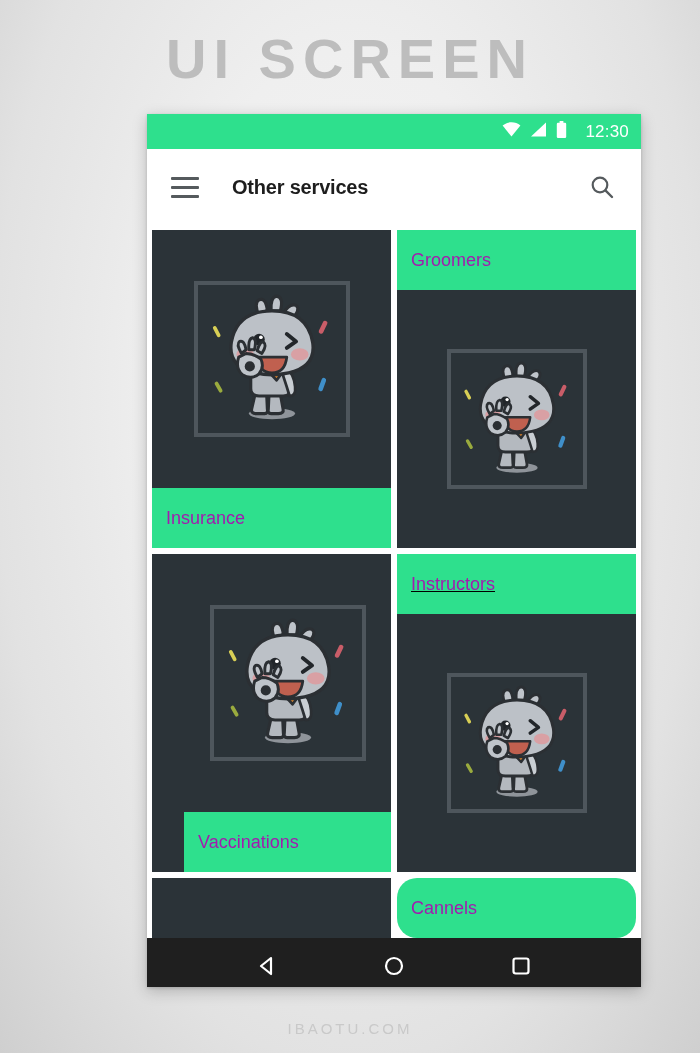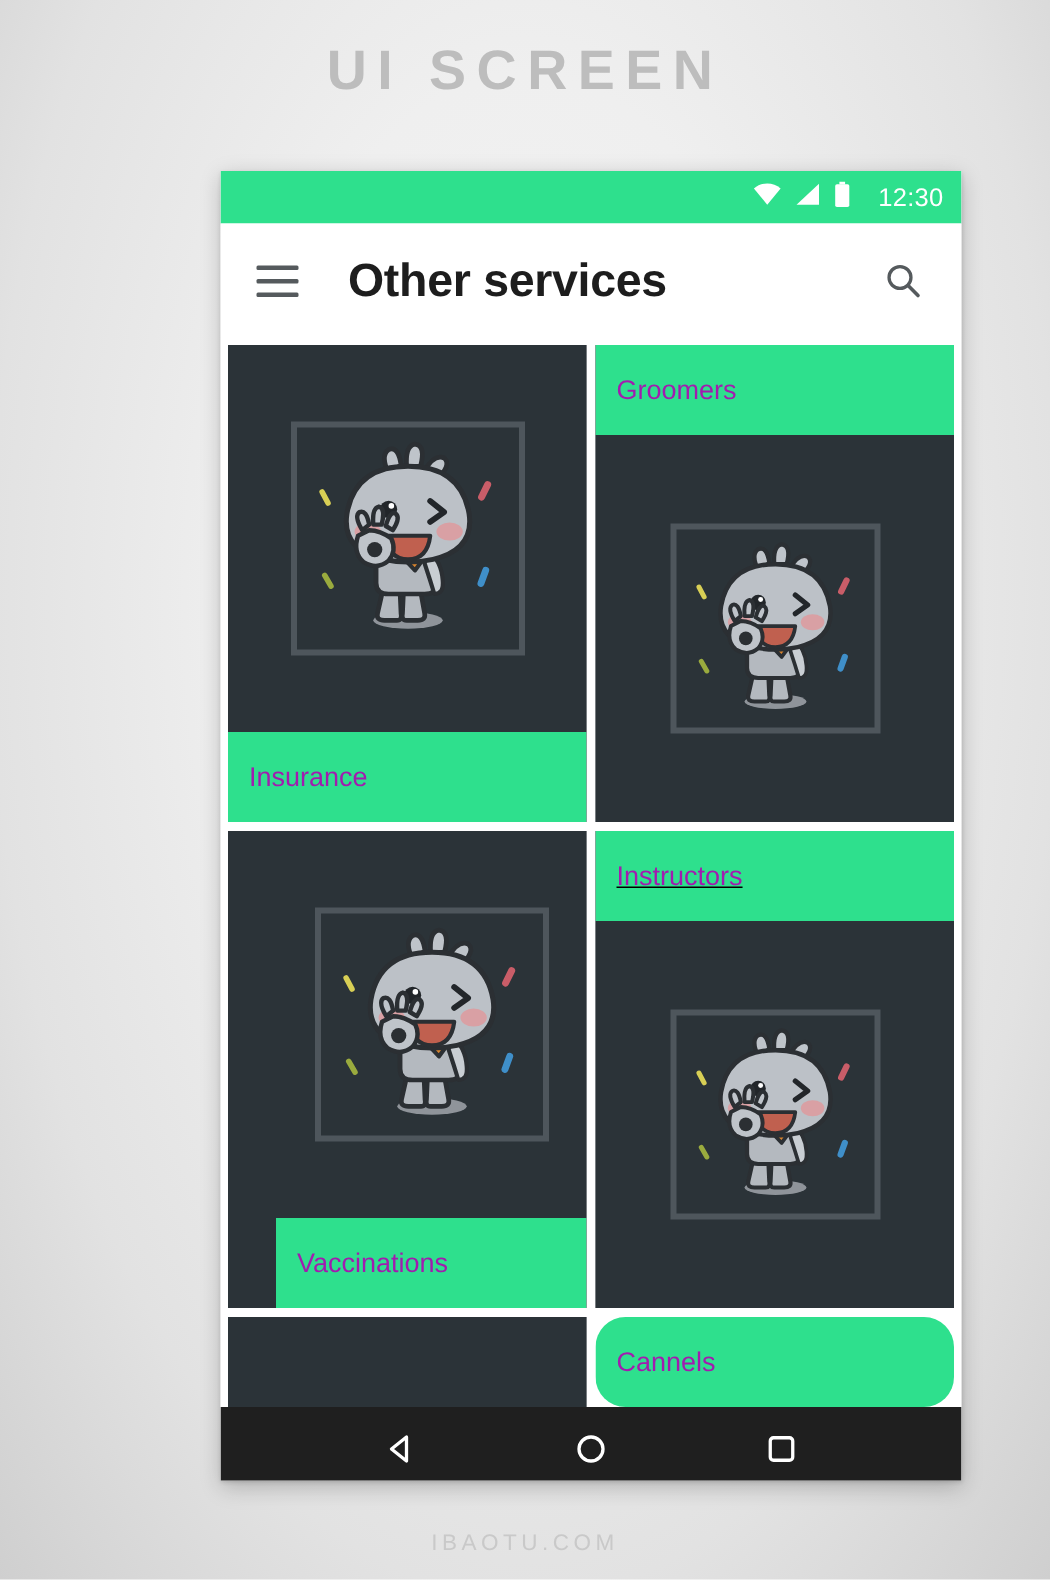--- a/index.html
+++ b/index.html
@@ -16,21 +16,21 @@
     position: relative;
   }
 
   
   .poster-title {
     position: absolute;
     top: 26px;
     left: 0;
     width: 700px;
     text-align: center;
-    font-size: 37px;
+    font-size: 56px;
     font-weight: bold;
     letter-spacing: 7px;
     color: #bdbdbd;
     user-select: none;
   }
   .poster-footer {
     position: absolute;
     bottom: 16px;
     left: 0;
     width: 700px;
@@ -96,21 +96,21 @@
   .hamburger span {
     display: block;
     height: 3px;
     width: 100%;
     background: #555a5d;
     border-radius: 1px;
   }
   .appbar-title {
     flex: 1 1 auto;
     margin-left: 33px;
-    font-size: 31px;
+    font-size: 20px;
     font-weight: bold;
     color: #1d1d1d;
     letter-spacing: -0.2px;
   }
   .search-btn {
     flex: 0 0 auto;
     width: 30px;
     height: 30px;
     cursor: pointer;
     display: flex;

